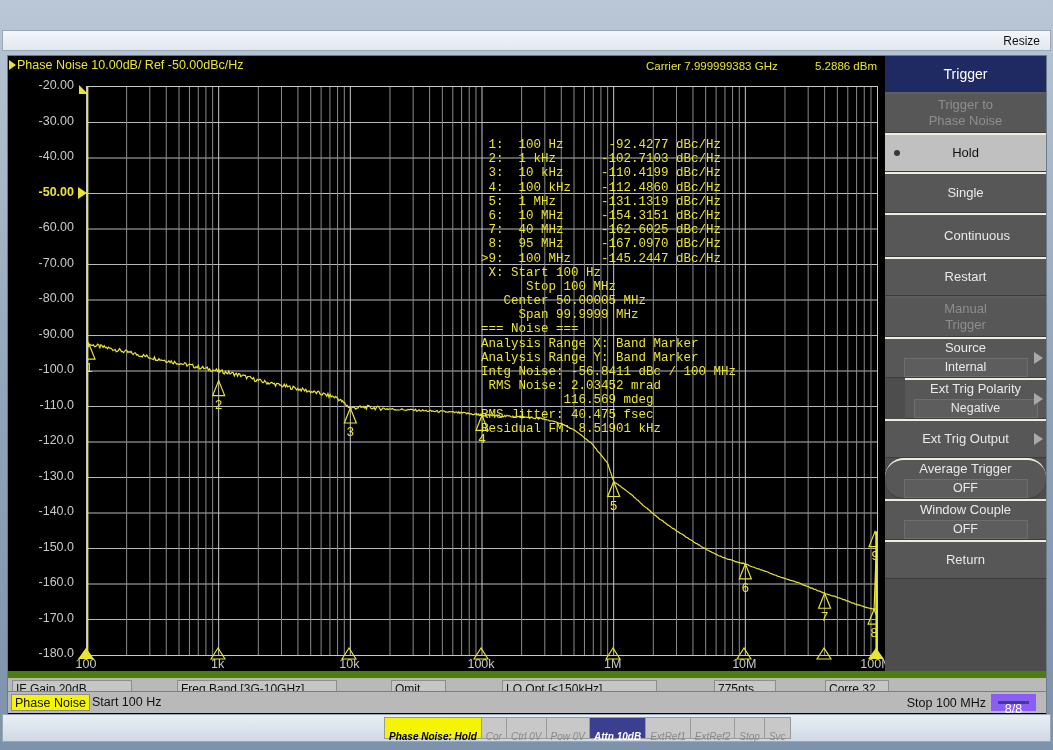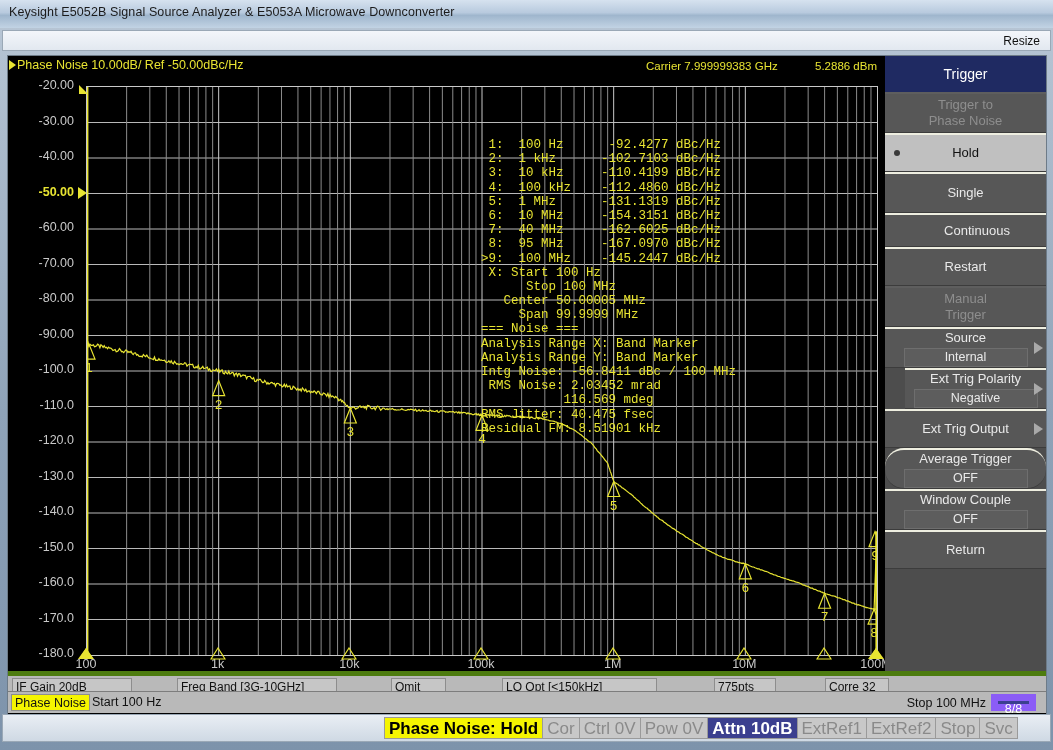--- a/index.html
+++ b/index.html
@@ -74,65 +74,62 @@
   .sk .val{margin-top:2px;width:122px;height:17px;line-height:17px;text-align:center;
            border:1px solid #6e6e6e;background:#5d5d5d;color:#e9e9e9;font-size:12.5px;}
   .sk .arrow{position:absolute;right:3px;top:50%;margin-top:-6px;width:0;height:0;
              border-left:9px solid #a9a9a9;border-top:6px solid transparent;
              border-bottom:6px solid transparent;}
   .sk .dot{position:absolute;left:9px;top:50%;margin-top:-3px;width:6px;height:6px;
            border-radius:50%;background:#3a3a3a;}
 
   
   #statrow1{position:absolute;left:0;top:615px;width:1038px;height:20px;
-            background:#b9b9b9;border-top:5px solid #4d7c0f;box-sizing:border-box;
+            background:#b9b9b9;border-top:7px solid #4d7c0f;box-sizing:border-box;
             font-size:12px;color:#111;}
   .cell{position:absolute;top:2px;height:16px;line-height:16px;padding:0 3px;
         border:1px solid #8d8d8d;background:#c6c6c6;box-sizing:border-box;white-space:nowrap;}
   #statrow2{position:absolute;left:0;top:635px;width:1038px;height:22px;
             background:#b9b9b9;border-top:1px solid #7d7d7d;box-sizing:border-box;
             font-size:12.5px;color:#111;}
   #chan-badge{position:absolute;left:3px;top:2px;height:17px;line-height:17px;padding:0 3px;
               background:#f5f500;border:1px solid #8d8d8d;box-sizing:border-box;}
   #chan-start{position:absolute;left:84px;top:2px;height:17px;line-height:17px;}
   #chan-stop{position:absolute;right:60px;top:3px;height:17px;line-height:17px;}
   #chan-count{position:absolute;right:10px;top:2px;width:45px;height:17px;line-height:17px;
               text-align:center;background:#3b3f8f;color:#fff;border:7px solid #8b5cf6;
               box-sizing:border-box;}
 
   
   #osbar{position:absolute;left:2px;top:714px;width:1049px;height:28px;
          background:linear-gradient(180deg,#e9eef4 0%,#cfd9e4 100%);
          border:1px solid #9aa8b6;box-sizing:border-box;}
   #osbar-inner{position:absolute;left:381px;top:2px;height:22px;display:flex;align-items:stretch;}
-  .osc{height:22px;line-height:22px;padding:0 4px;font-size:17px;color:#8a8a8a;
+  .osc{height:22px;line-height:22px;padding:8px 4px;font-size:10px;color:#8a8a8a;
        border:1px solid #9a9a9a;border-left:none;background:#c8c8c8;box-sizing:border-box;
-       white-space:nowrap;font-family:"Liberation Sans",sans-serif;}
+       white-space:nowrap;font-family:"Liberation Sans",sans-serif;font-style:italic;}
   .osc:first-child{border-left:1px solid #9a9a9a;}
   .osc.hl{background:#f5f500;color:#000;font-weight:bold;}
   .osc.blue{background:#3b3f8f;color:#fff;font-weight:bold;}
 
   
   #wm{position:absolute;right:4px;top:706px;width:175px;height:44px;pointer-events:none;}
   #wm-txt{position:absolute;right:4px;top:4px;font-size:21px;font-weight:bold;color:#2c3c55;
           opacity:.88;letter-spacing:1px;font-family:"DejaVu Sans",sans-serif;}
   #wm-sub{position:absolute;right:6px;top:26px;font-size:8.5px;color:#3c4c64;opacity:.9;}
   #wm-ring{position:absolute;left:2px;top:2px;width:36px;height:36px;border-radius:50%;
            background:#fff;opacity:.93;}
   #wm-ring2{position:absolute;left:8px;top:13px;width:24px;height:9px;border:2px solid #33485f;
             border-radius:6px;transform:rotate(-22deg);opacity:.95;}
 </style>
 </head>
 <body>
 
 <div id="app">
 
-  <div id="titlebar">
-    <div id="title-text">Keysight E5052B Signal Source Analyzer &amp; E5053A Microwave Downconverter</div>
-  </div>
 
   <div id="resizebar">
     <div id="resize-label">Resize</div>
   </div>
 
   <div id="screen">
 
     <div id="graph-pane">
 
       <div id="trace-title-arrow"></div>
@@ -326,21 +323,21 @@
           <div class="sk disabled" style="height: 41px;">
             <div class="lab">Trigger to<br>Phase Noise</div>
           </div>
           <div class="sk active" style="height: 39px;">
             <div class="dot"></div>
             <div class="lab">Hold</div>
           </div>
           <div class="sk" style="height: 41px;">
             <div class="lab">Single</div>
           </div>
-          <div class="sk" style="height: 34px; padding-left: 23px;">
+          <div class="sk" style="height: 44px; padding-left: 23px;">
             <div class="lab">Continuous</div>
           </div>
           <div class="sk" style="height: 39px;">
             <div class="lab">Restart</div>
           </div>
           <div class="sk disabled" style="height: 41px;">
             <div class="lab">Manual<br>Trigger</div>
           </div>
           <div class="sk" style="height: 41px;">
             <div class="lab">Source</div>

